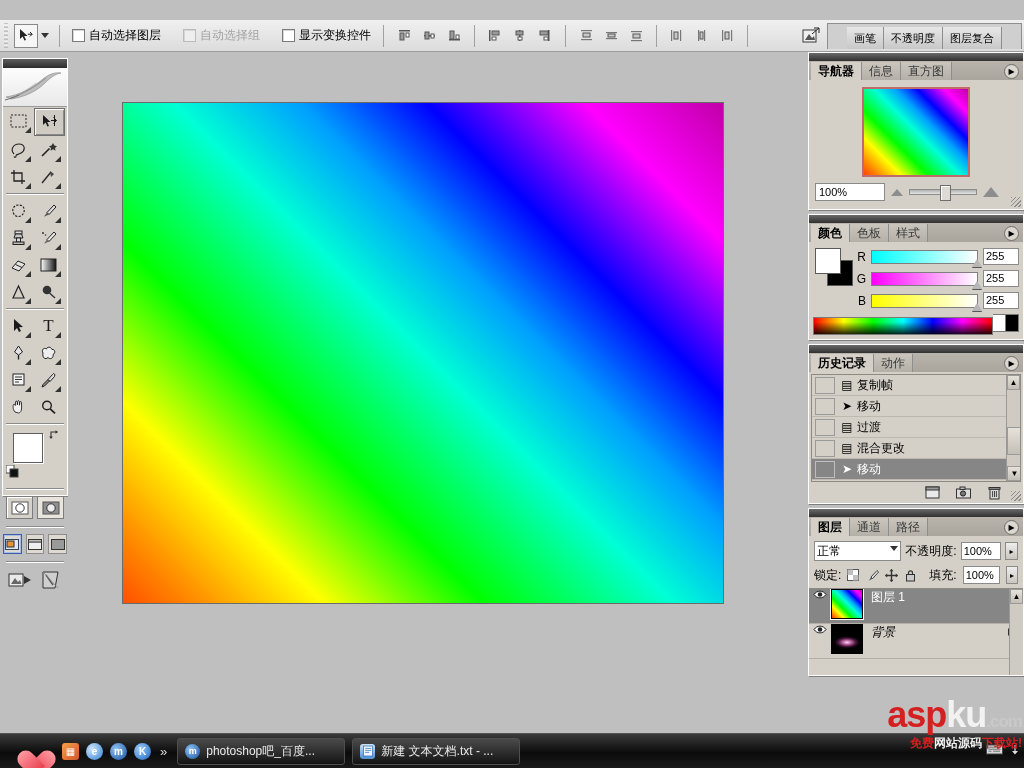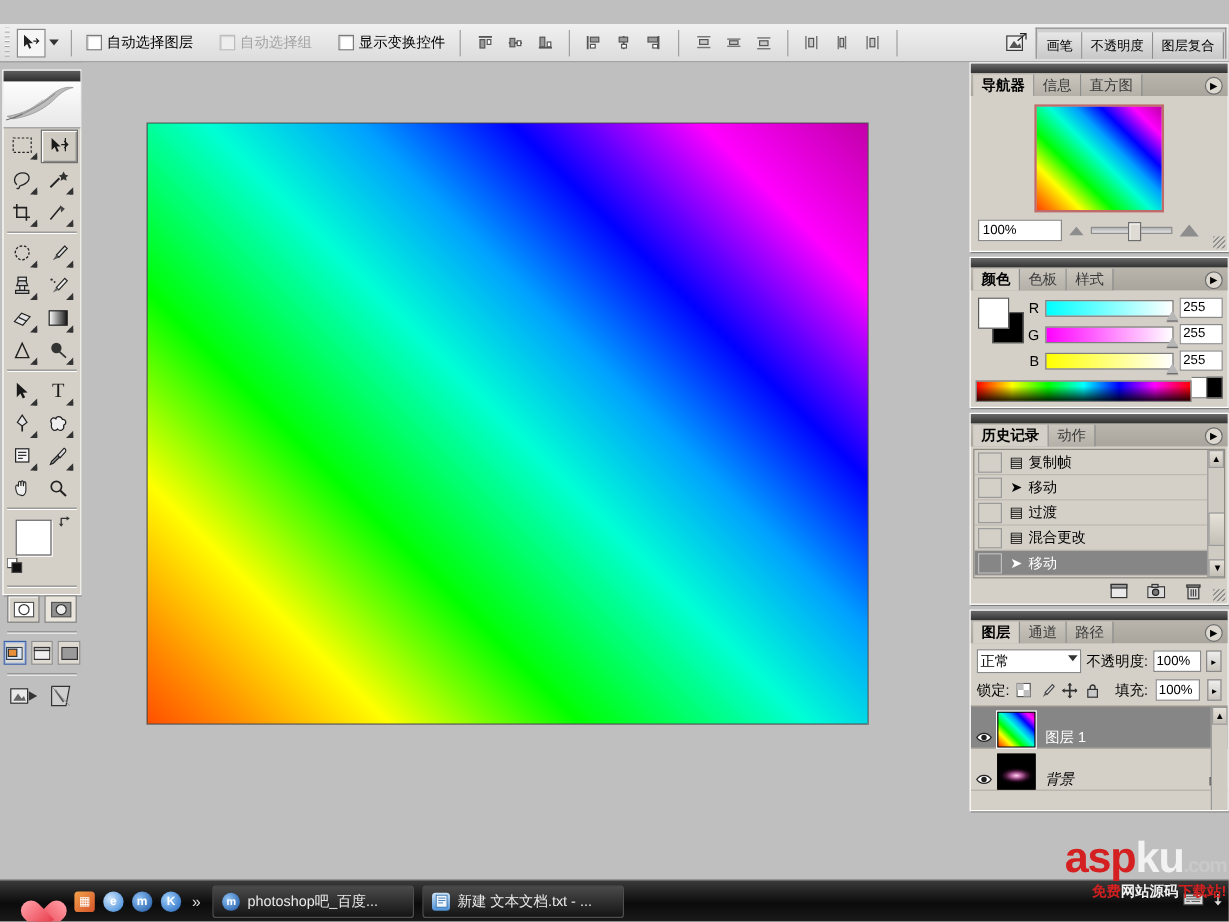--- a/index.html
+++ b/index.html
@@ -39,21 +39,21 @@
   .chk .box{width:11px;height:11px;border:1px solid #7a7a7a;background:#fff;
     box-shadow:inset 1px 1px 0 #d6d6d6;}
   .chk.dim{color:#a3a3a3;}
   .chk.dim .box{border-color:#bbb;background:#eee;}
   .align-group{display:flex;align-items:center;gap:2px;padding:0 3px;}
   .align-btn{width:21px;height:21px;border:1px solid transparent;display:flex;
     align-items:center;justify-content:center;}
   .optspacer{flex:1;}
   .welldock{display:flex;align-items:center;height:31px;margin-right:2px;}
   .palwell{display:flex;align-items:flex-end;height:25px;background:#cfcfcf;
-    border:1px solid #8e8e8e;border-bottom:none;padding:0 1px;}
+    border:1px solid #8e8e8e;border-bottom:none;padding:0 19px;}
   .well-tab{font-size:11px;padding:4px 7px 3px;border-right:1px solid #8e8e8e;
     background:linear-gradient(#e7e7e7,#c8c8c8);white-space:nowrap;}
   .jump-ico{width:24px;height:24px;display:flex;align-items:center;justify-content:center;
     margin:0 4px;}
 
   
   .toolbox{position:absolute;left:2px;top:58px;width:64px;height:436px;
     background:#d4d0c8;border:1px solid #fff;box-shadow:1px 1px 0 #808080;}
   .tb-titlebar{height:9px;background:linear-gradient(#5e5e5e,#2c2c2c);}
   .tb-logo{height:38px;background:linear-gradient(#fdfdfd,#e8e8e8);
@@ -177,21 +177,21 @@
     border-left:4px solid transparent;border-right:4px solid transparent;border-top:5px solid #333;}
   .lay-lbl{font-size:12px;white-space:nowrap;}
   .numbox{width:37px;height:16px;border:1px solid #8a8a8a;background:#fff;font-size:11px;
     line-height:16px;padding:0 2px;}
   .spin{width:12px;height:16px;border:1px solid #8a8a8a;background:linear-gradient(#eee,#cac6be);
     display:flex;align-items:center;justify-content:center;font-size:8px;}
   .lock-row{display:flex;align-items:center;gap:6px;padding:2px 2px 4px;}
   .lock-ico{width:14px;height:14px;display:flex;align-items:center;justify-content:center;
     font-size:11px;}
   .lay-list{border-top:1px solid #8e8a82;position:relative;height:86px;overflow:hidden;}
-  .lay-row{display:flex;align-items:flex-end;height:34px;border-bottom:1px solid #b3afa7;}
+  .lay-row{display:flex;align-items:flex-start;height:34px;border-bottom:1px solid #b3afa7;}
   .lay-row.sel{background:#868686;color:#fff;}
   .eye{width:22px;text-align:center;font-size:12px;}
   .lay-thumb{width:30px;height:28px;border:1px solid #000;overflow:hidden;position:relative;
     background:#000;}
   .lay-row.sel .lay-thumb{outline:1px solid #fff;}
   .lay-name{flex:1;font-size:12px;padding-left:8px;}
   .lay-name.italic{font-style:italic;}
   .lay-lock{width:22px;text-align:center;font-size:11px;}
   .lay-scroll{position:absolute;right:0;top:0;width:13px;height:100%;background:#cfcbc3;
     border-left:1px solid #9a9a9a;}

